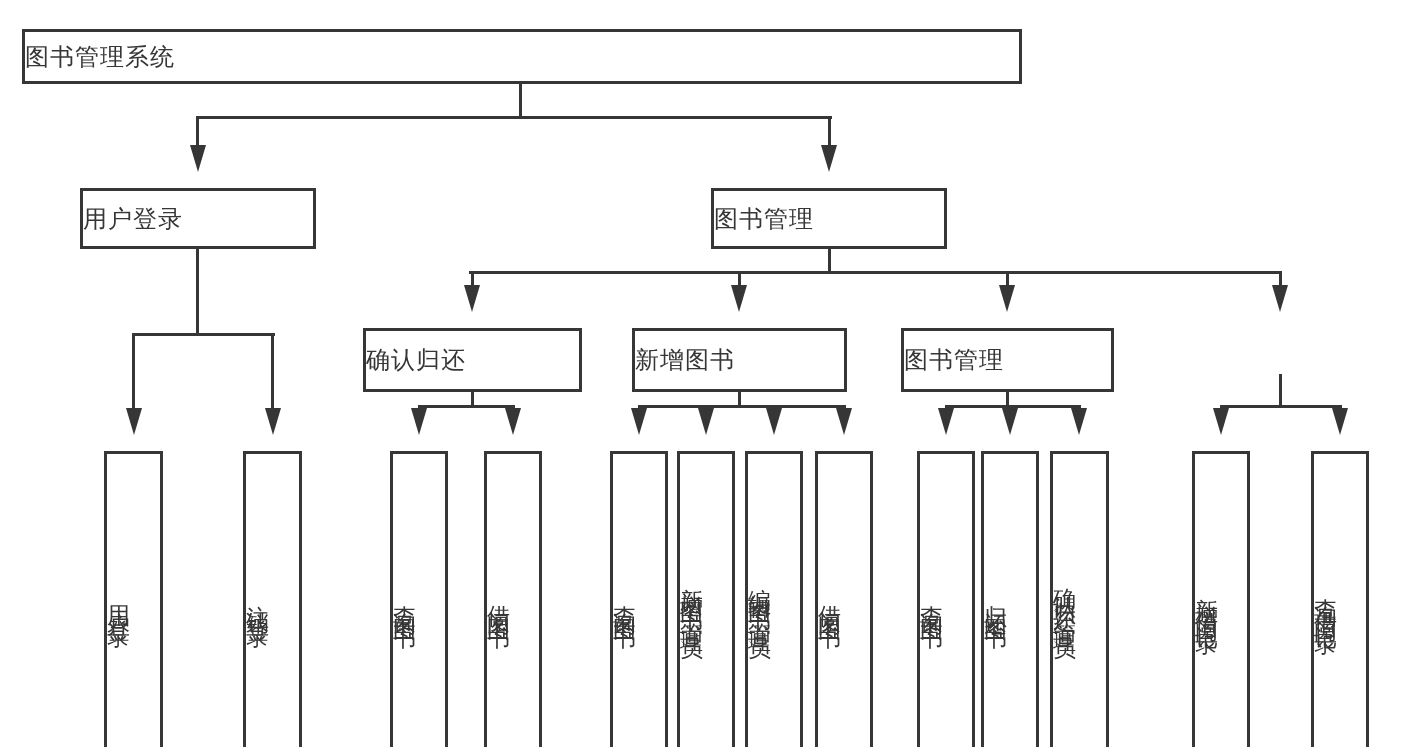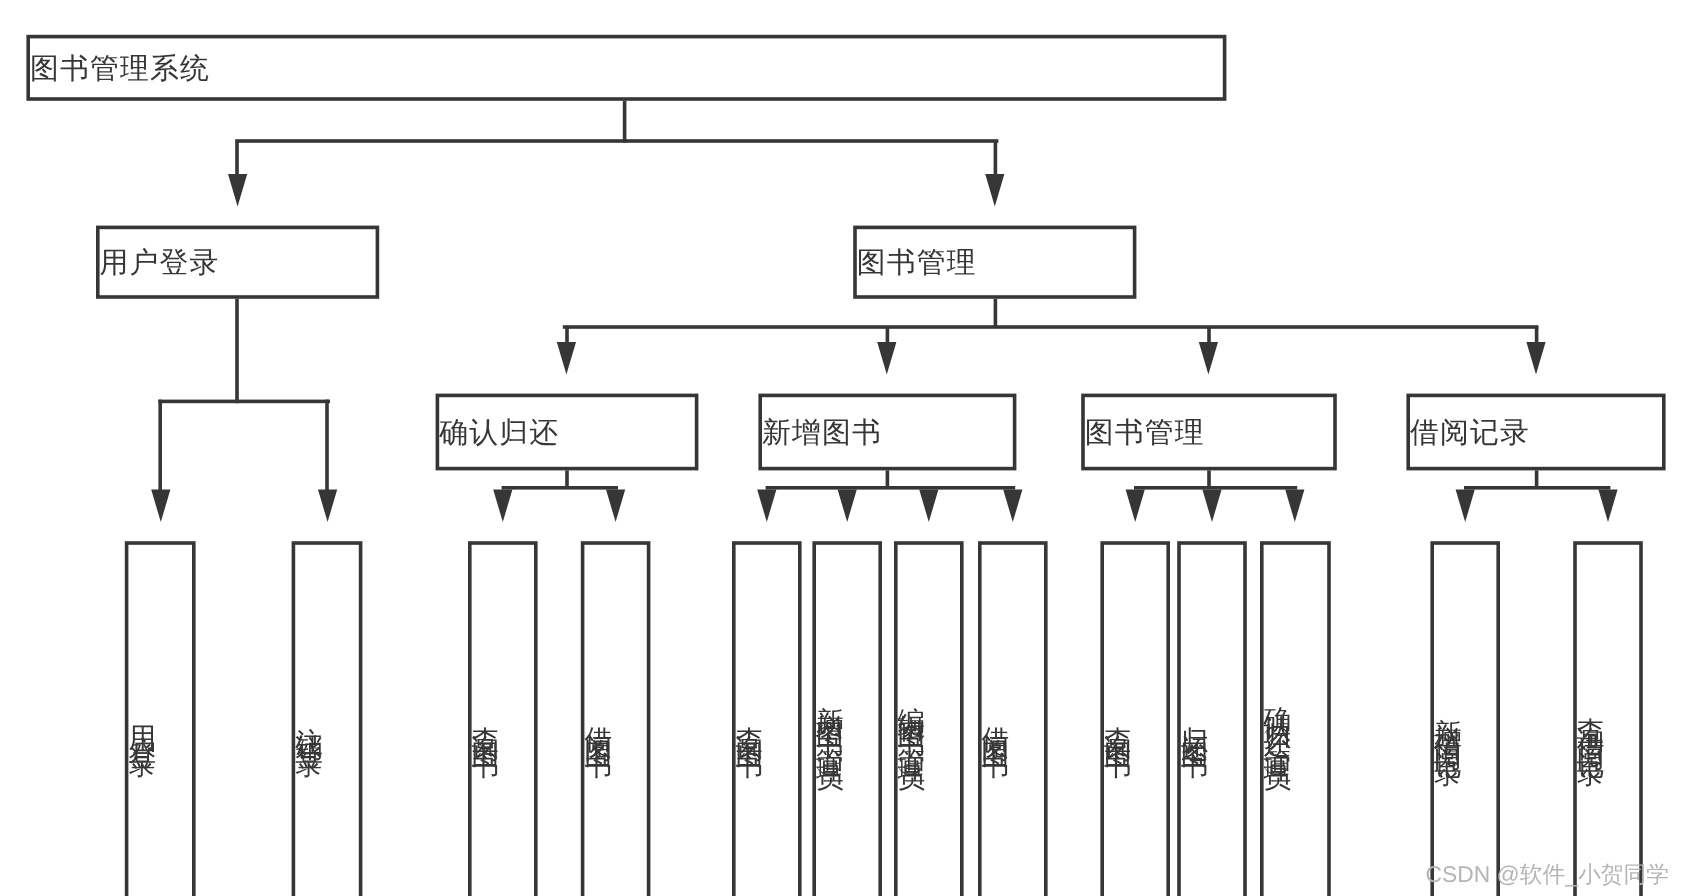--- a/index.html
+++ b/index.html
@@ -94,23 +94,20 @@
 
   <div class="box h" style="left:363px;top:312px;width:219px;height:64px">
     <span>确认归还</span>
   </div>
   <div class="box h" style="left:632px;top:312px;width:215px;height:64px">
     <span>新增图书</span>
   </div>
   <div class="box h" style="left:901px;top:312px;width:213px;height:64px">
     <span>图书管理</span>
   </div>
-  <div class="box h" style="left:1172px;top:312px;width:216px;height:64px">
-    <span>借阅记录</span>
-  </div>
 
   <div class="box v" style="left:104px;top:435px;width:59px;height:300px">
     <span>用户登录</span>
   </div>
   <div class="box v" style="left:243px;top:435px;width:59px;height:300px">
     <span>注销登录</span>
   </div>
 
   <div class="box v" style="left:390px;top:435px;width:58px;height:300px">
     <span>查询图书</span>
@@ -142,14 +139,13 @@
     <span>确认归还（管理员）</span>
   </div>
 
   <div class="box v" style="left:1192px;top:435px;width:58px;height:300px">
     <span>新增借阅记录</span>
   </div>
   <div class="box v" style="left:1311px;top:435px;width:58px;height:300px">
     <span>查询借阅记录</span>
   </div>
 
-  <div class="wm">CSDN @软件_小贺同学</div>
 </div>
 
 </body></html>

